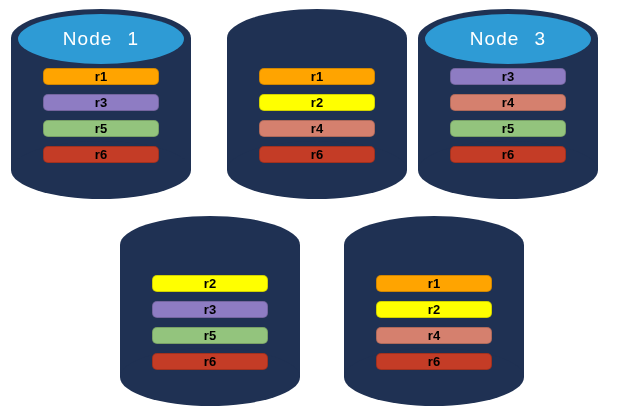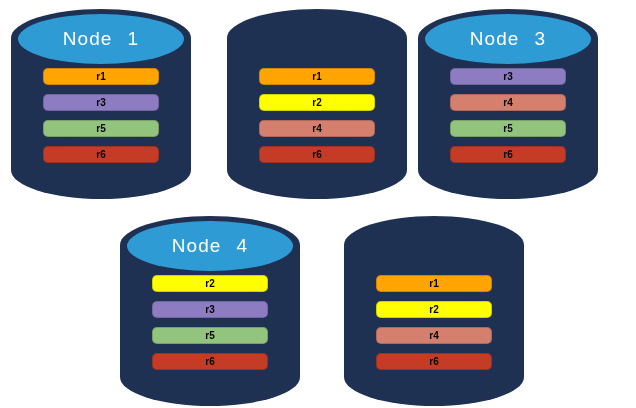--- a/index.html
+++ b/index.html
@@ -21,21 +21,21 @@
   }
   .replica-list{
     position:absolute;left:0;top:59px;width:180px;
     display:flex;flex-direction:column;align-items:center;gap:9px;
   }
   .replica-bar{
     width:116px;height:17px;border-radius:5px;box-sizing:border-box;
     border:1px solid rgba(0,0,0,0.18);
     display:flex;align-items:center;justify-content:center;
   }
-  .replica-label{font-size:10px;font-weight:bold;color:var(--barlabel);line-height:1;}
+  .replica-label{font-size:13px;font-weight:bold;color:var(--barlabel);line-height:1;}
 </style>
 </head>
 <body>
 
 <div class="canvas" style="background: rgb(255, 255, 255);">
     <div class="cylinder" style="left: 11px; top: 9px;">
     <div class="cyl-top-navy"></div>
     <div class="cyl-body"></div>
     <div class="cyl-bottom-navy"></div>
     <div class="cyl-face">
@@ -94,23 +94,20 @@
       </div>
         <div class="replica-bar" style="background: rgb(196, 60, 38);">
         <span class="replica-label">r6</span>
       </div>
       </div>
   </div>
     <div class="cylinder" style="left: 120px; top: 216px;">
     <div class="cyl-top-navy"></div>
     <div class="cyl-body"></div>
     <div class="cyl-bottom-navy"></div>
-    <div class="cyl-face">
-      <span class="node-title">Node 4</span>
-    </div>
     <div class="replica-list">
         <div class="replica-bar" style="background: rgb(255, 255, 0);">
         <span class="replica-label">r2</span>
       </div>
         <div class="replica-bar" style="background: rgb(142, 124, 195);">
         <span class="replica-label">r3</span>
       </div>
         <div class="replica-bar" style="background: rgb(147, 196, 125);">
         <span class="replica-label">r5</span>
       </div>

